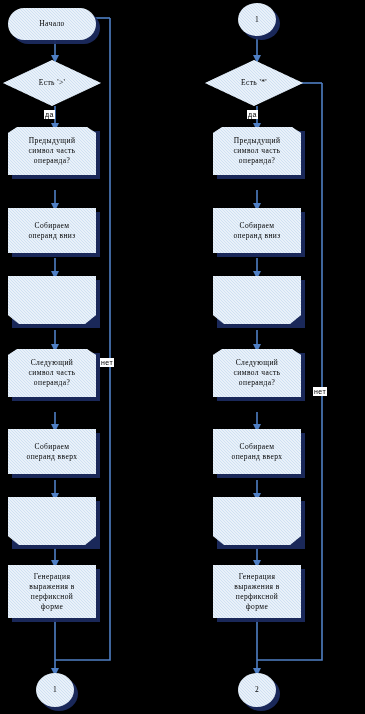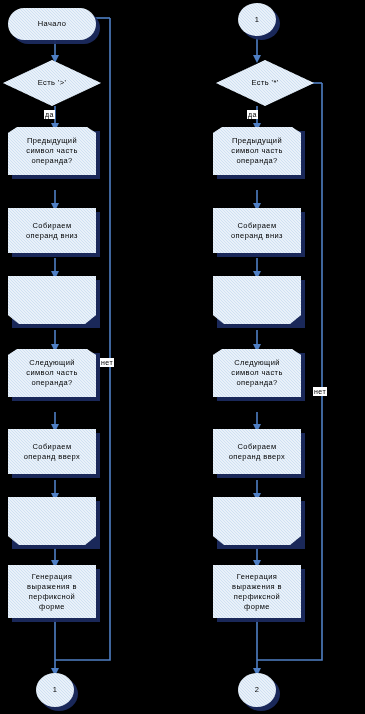--- a/index.html
+++ b/index.html
@@ -24,21 +24,21 @@
     position: absolute;
     box-sizing: border-box;
     color: #000000;
     font-size: 7.5px;
     line-height: 10px;
     letter-spacing: 0.4px;
     text-align: center;
     display: flex;
     align-items: center;
     justify-content: center;
-    font-family: Liberation Sans, sans-serif;
+    font-family: Liberation Serif, serif;
   }
   .fill {
     position: absolute;
     left: 0; top: 0; right: 0; bottom: 0;
     background: #cfe0f2;
     background-image:
       linear-gradient(45deg, rgba(255,255,255,0.55) 25%, transparent 25%,
                       transparent 50%, rgba(255,255,255,0.55) 50%,
                       rgba(255,255,255,0.55) 75%, transparent 75%, transparent);
     background-size: 3px 3px;
@@ -193,21 +193,21 @@
   <div class="fill" style="z-index:1;"></div>
   <div class="label">1</div>
 </div>
 
 <div class="node circle" style="left:238px; top:3px; width:38px; height:33px;">
   <div class="shadow" style="left:4px; top:4px; width:38px; height:33px; border-radius:50%; z-index:0;"></div>
   <div class="fill" style="z-index:1;"></div>
   <div class="label">1</div>
 </div>
 
-<div class="node diamond" style="left:216px; top:60px; width:98px; height:46px;">
+<div class="node diamond" style="left:205px; top:60px; width:98px; height:46px;">
   <div class="fill" style="z-index:1;"></div>
   <div class="label">Есть '*'</div>
 </div>
 
 <div class="node cardtop" style="left:213px; top:127px; width:88px; height:48px;">
   <div class="shadow" style="left:4px; top:4px; width:88px; height:48px; z-index:0;"></div>
   <div class="fill" style="z-index:1;"></div>
   <div class="label">Предыдущий
 символ часть
 операнда?</div>

